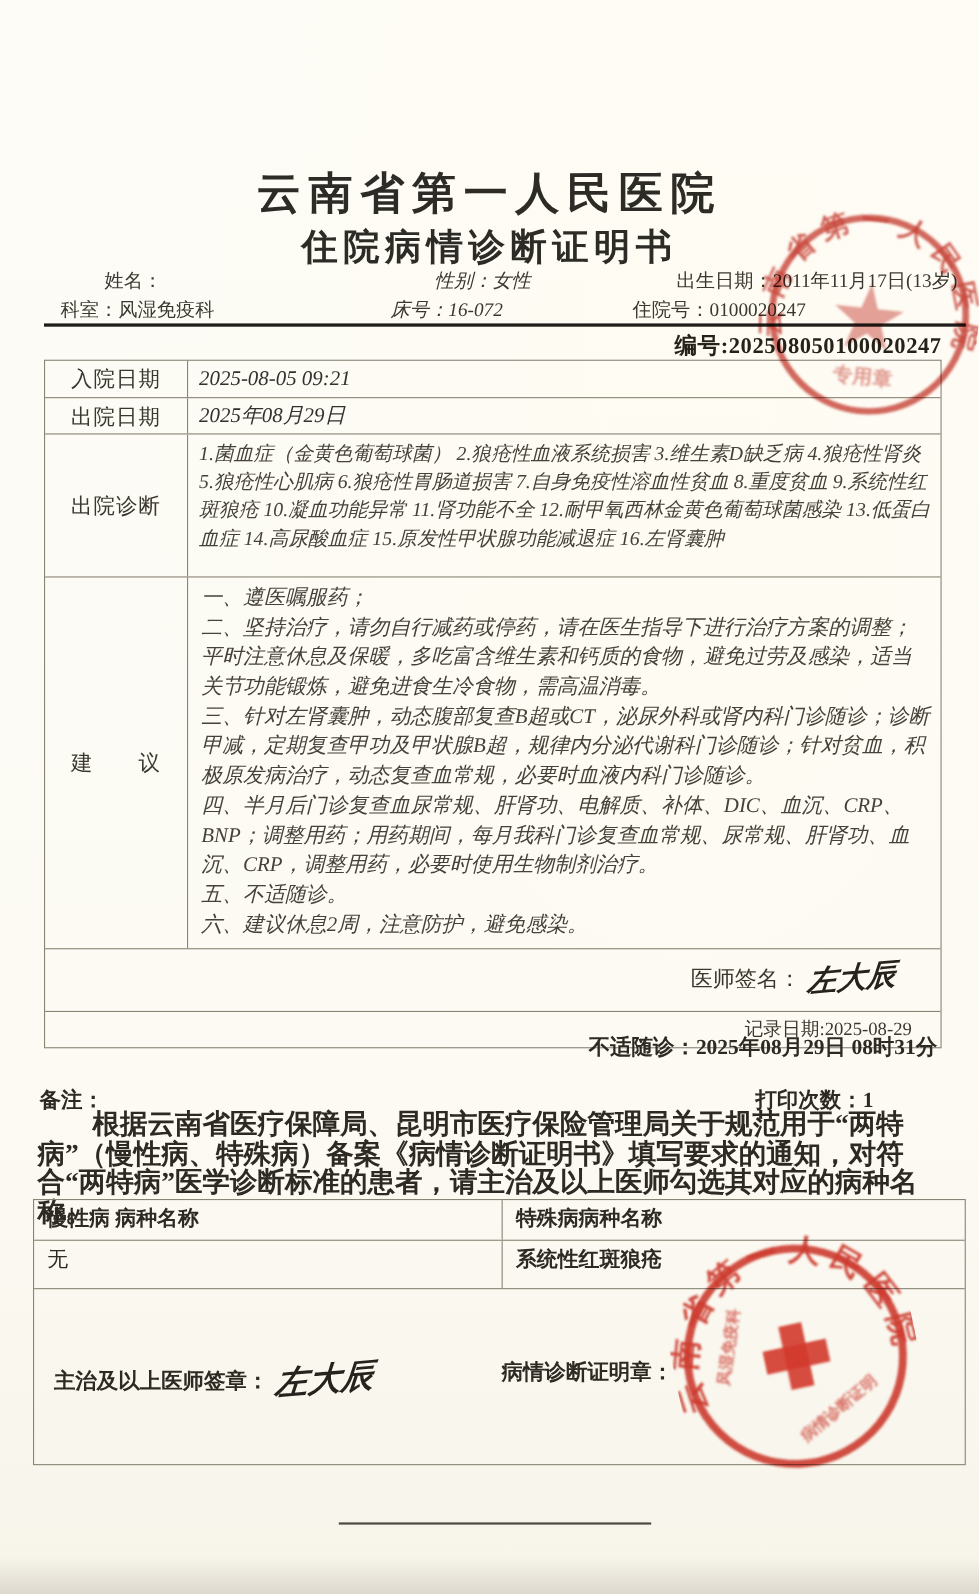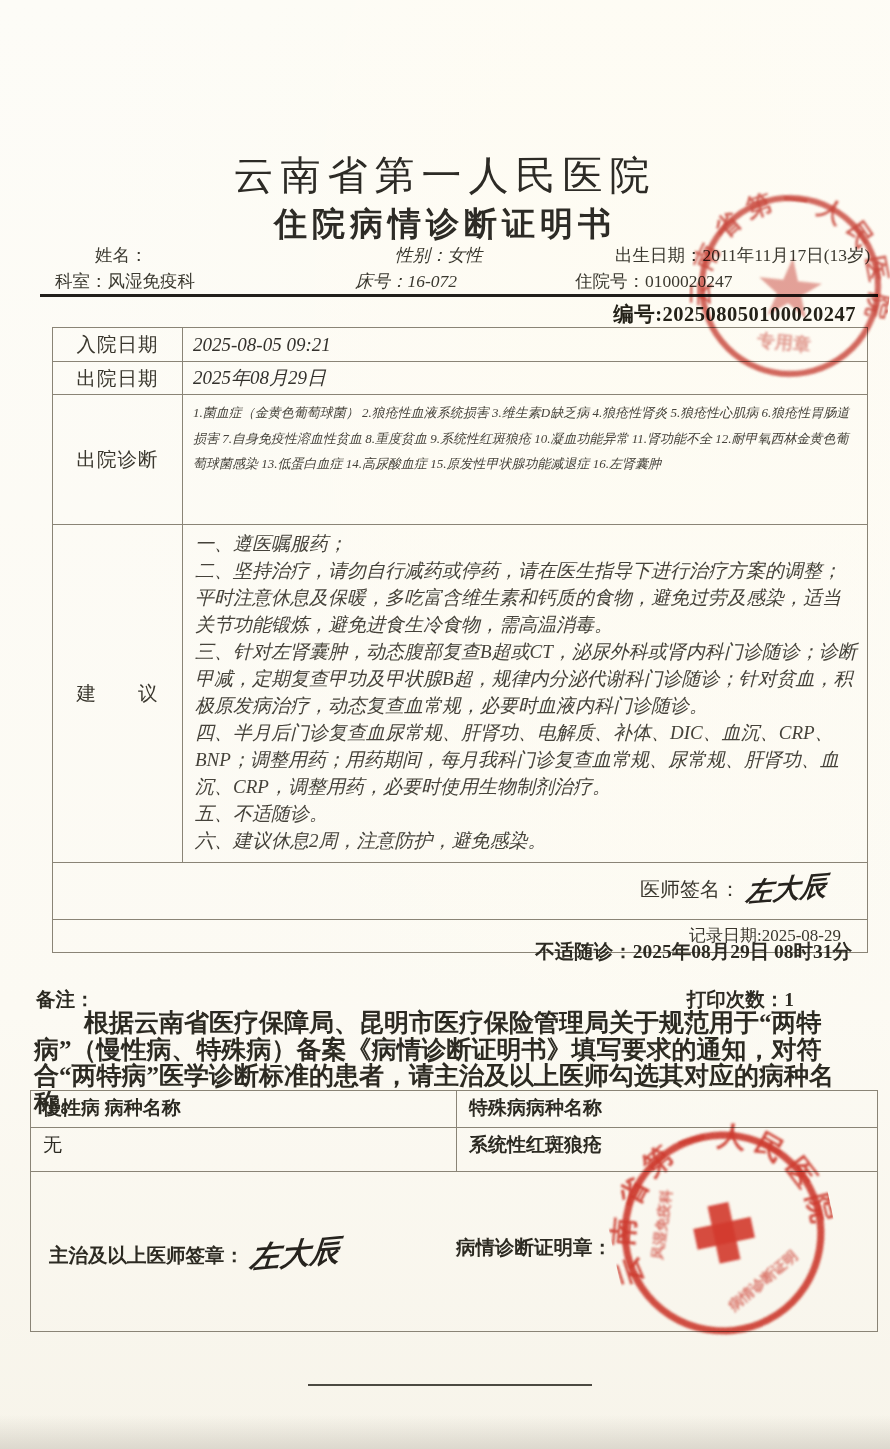--- a/index.html
+++ b/index.html
@@ -14,51 +14,51 @@
     color:#33312c;
     overflow:hidden;
   }
   .page::after{
     content:"";position:absolute;left:0;right:0;bottom:0;height:34px;
     background:linear-gradient(to bottom, rgba(0,0,0,0), rgba(80,72,58,.16));
     pointer-events:none;
   }
   .title1{
     position:absolute;top:148px;left:0;width:100%;
-    text-align:center;font-size:40px;font-weight:400;letter-spacing:7px;color:#2d2b26;
+    text-align:center;font-size:40px;font-weight:700;letter-spacing:7px;color:#2d2b26;
   }
   .title2{
     position:absolute;top:202px;left:0;width:100%;
     text-align:center;font-size:33px;font-weight:700;letter-spacing:5px;color:#2d2b26;
   }
   .hdr-row{position:absolute;left:55px;width:815px;height:26px;font-size:17.5px;color:#3a382f;}
   .hdr-row .c1{position:absolute;left:0;}
   .hdr-row .c2{position:absolute;left:300px;font-style:italic;}
   .hdr-row .c3{position:absolute;left:520px;}
   .thickline{position:absolute;top:294px;left:40px;width:838px;height:2.5px;background:#211f1b;}
   .serial{
     position:absolute;top:300px;right:34px;
     font-size:20.5px;font-weight:700;color:#242219;letter-spacing:.5px;
   }
   
   .maintable{
     position:absolute;top:327px;left:40px;width:816px;
-    border:1.4px solid #8a8476;box-sizing:border-box;font-size:19px;margin-left:12px;
+    border:1.4px solid #8a8476;box-sizing:border-box;font-size:19px;
   }
   .mrow{display:grid;grid-template-columns:130px 1fr;border-top:1.2px solid #8a8476;box-sizing:border-box;}
   .mrow:first-child{border-top:none;}
   .mrow .lbl{
     border-right:1.2px solid #8a8476;display:flex;align-items:center;justify-content:center;
     font-size:19.5px;color:#3a372e;letter-spacing:1px;box-sizing:border-box;
   }
   .mrow .val{padding:2px 8px 2px 10px;display:flex;align-items:center;box-sizing:border-box;font-style:italic;}
   .mrow.r1{height:33px;}
   .mrow.r2{height:33px;}
   .mrow.r3{height:130px;}
-  .mrow.r3 .val{display:block;line-height:25.5px;padding-top:5px;font-size:13px;color:#45423a;}
+  .mrow.r3 .val{display:block;line-height:25.5px;padding-top:5px;font-size:18px;color:#45423a;}
   .mrow.r4 .val{display:block;line-height:27px;padding:5px 8px 8px 12px;min-height:312px;color:#45423a;}
   .mrow.r4 .val p{margin:0;}
   .fullrow{border-top:1.2px solid #8a8476;box-sizing:border-box;text-align:right;color:#3a372e;}
   .fullrow.sig{height:57px;padding:8px 40px 0 0;font-size:20px;}
   .fullrow.rec{height:33px;padding:4px 26px 0 0;font-size:17px;}
   .handwriting{
     display:inline-block;font-weight:700;font-style:italic;font-size:27px;color:#26231e;
     transform:rotate(-5deg) skewX(-10deg);margin-left:6px;vertical-align:-2px;
   }
   .printline{position:absolute;right:38px;text-align:right;font-weight:700;font-size:19.5px;color:#2c2a22;}

